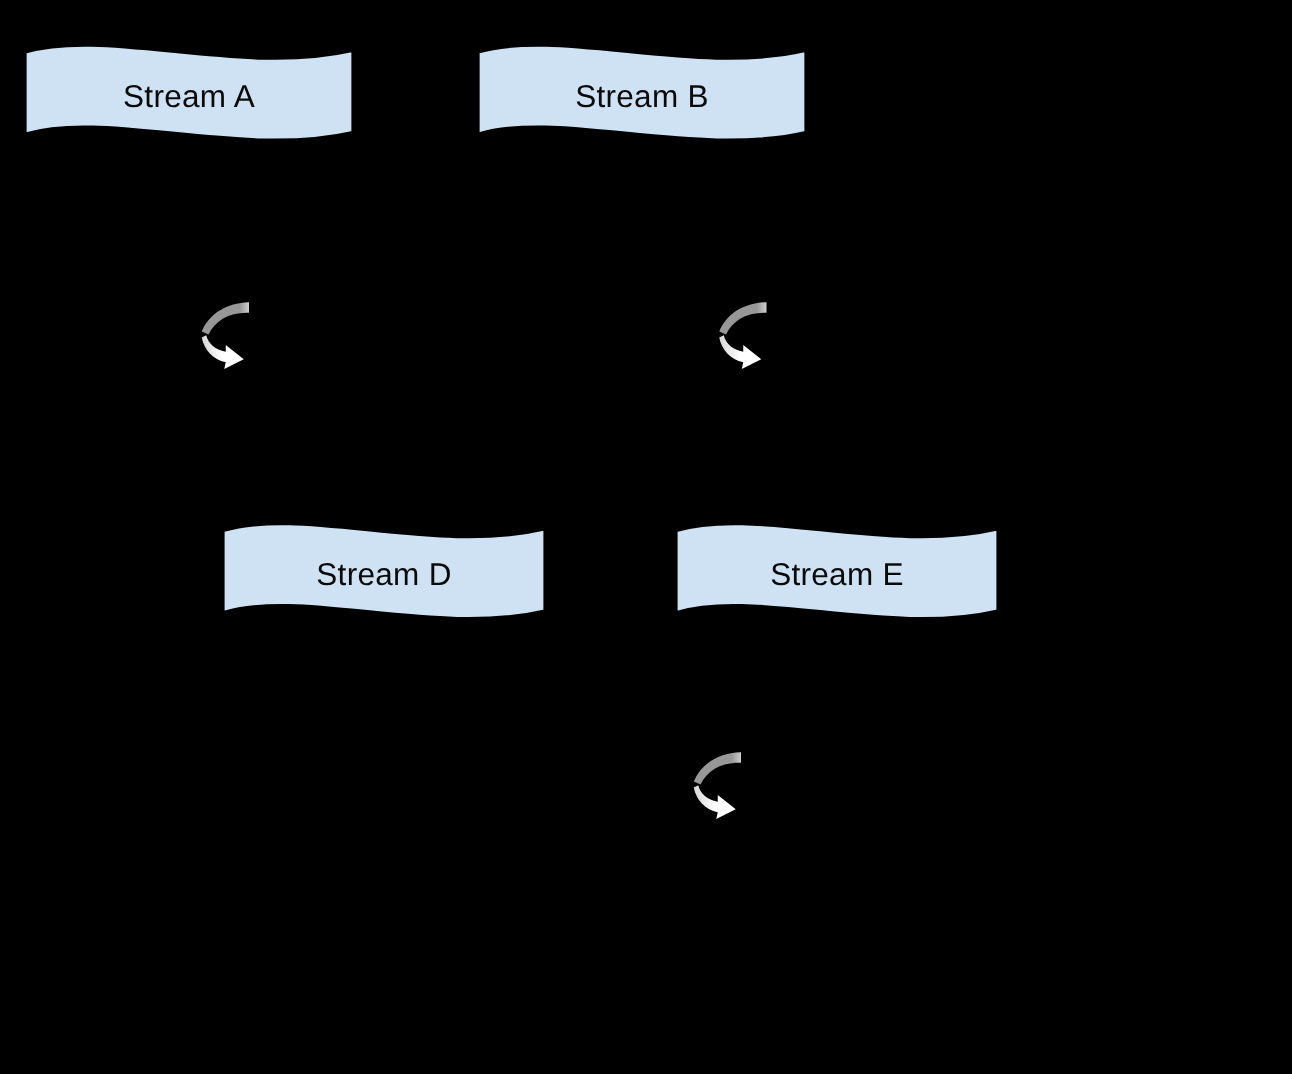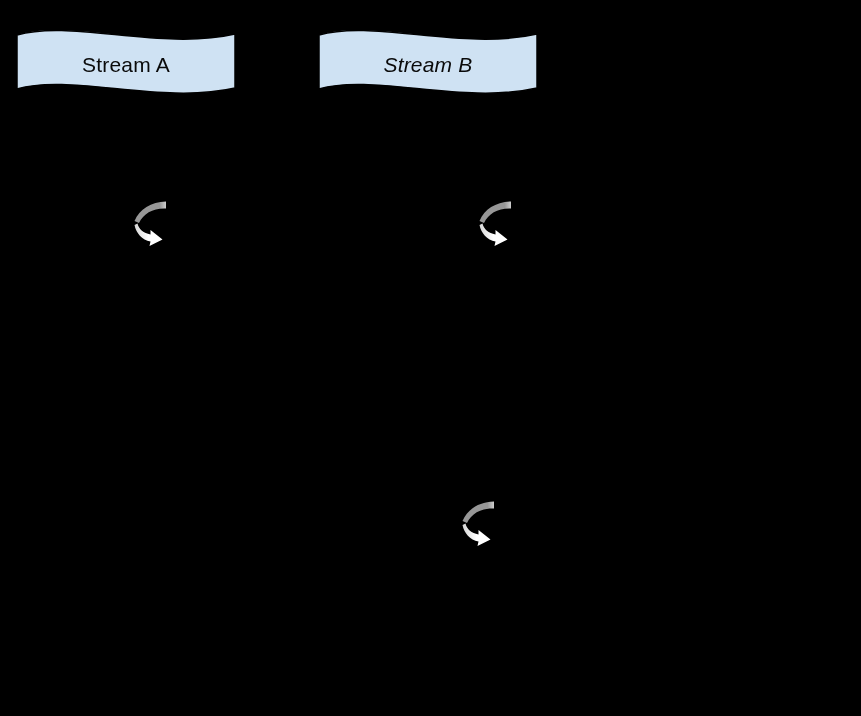--- a/index.html
+++ b/index.html
@@ -73,29 +73,41 @@
     </defs>
   </svg>
 
   <div class="wave-node" style="left: 16px; top: 25px; width: 220px; height: 76px;">
     <svg class="wave-svg" viewBox="0 0 220 76" preserveAspectRatio="none">
       <path class="wave-path" d="M1,10 C55,-6 145,26 219,9 L219,63 C145,80 55,48 1,64 Z"></path>
     </svg>
     <span class="wave-label">Stream A</span>
   </div>
 
-  <div class="wave-node" style="left: 318px; top: 25px; width: 220px; height: 76px; font-style: italic;">
+  <div class="wave-node" style="left: 318px; top: 25px; width: 220px; height: 76px;">
     <svg class="wave-svg" viewBox="0 0 220 76" preserveAspectRatio="none">
       <path class="wave-path" d="M1,10 C55,-6 145,26 219,9 L219,63 C145,80 55,48 1,64 Z"></path>
     </svg>
     <span class="wave-label">Stream B</span>
   </div>
 
 
+  <div class="wave-node" style="left: 148px; top: 344px; width: 216px; height: 76px;">
+    <svg class="wave-svg" viewBox="0 0 220 76" preserveAspectRatio="none">
+      <path class="wave-path" d="M1,10 C55,-6 145,26 219,9 L219,63 C145,80 55,48 1,64 Z"></path>
+    </svg>
+    <span class="wave-label">Stream D</span>
+  </div>
 
+  <div class="wave-node" style="left: 450px; top: 344px; width: 216px; height: 76px;">
+    <svg class="wave-svg" viewBox="0 0 220 76" preserveAspectRatio="none">
+      <path class="wave-path" d="M1,10 C55,-6 145,26 219,9 L219,63 C145,80 55,48 1,64 Z"></path>
+    </svg>
+    <span class="wave-label">Stream E</span>
+  </div>
 
 
   <div class="loop-icon" style="left: 133px; top: 200px; width: 34px; height: 47px;">
     <svg viewBox="0 0 34 47" preserveAspectRatio="none">
       <path fill="url(#gradLoopTop)" d="M33,1.5 C18,2 6.5,9 1.5,21 L6,23 C10.5,13.5 20,8 33,8.5 Z"></path>
       <path fill="url(#gradLoopBottom)" d="M1.5,25 C3,33 9,40 17.5,41.5 L16.5,46 L29.5,39.5 L17.5,30 L17.5,34.5 C10.5,33 6,29.5 4.5,23.5 Z"></path>
     </svg>
   </div>
 
   <div class="loop-icon" style="left: 478px; top: 200px; width: 34px; height: 47px;">

